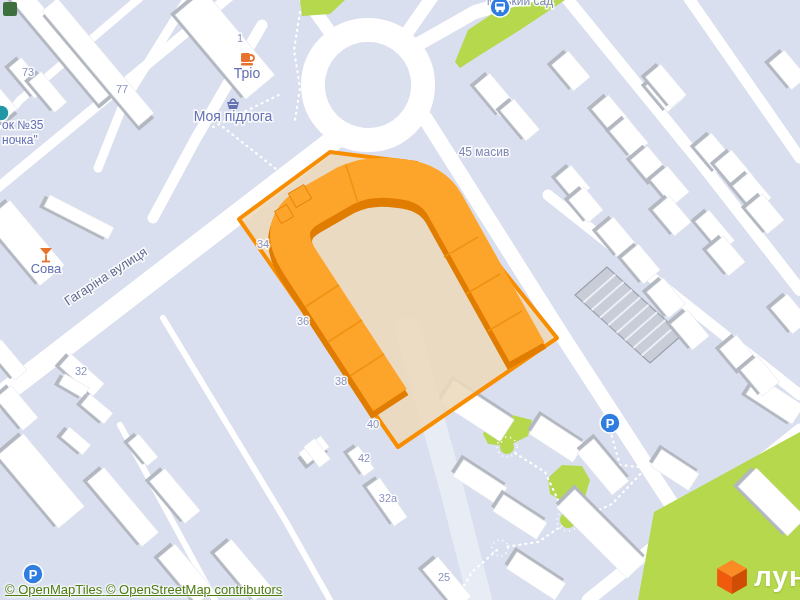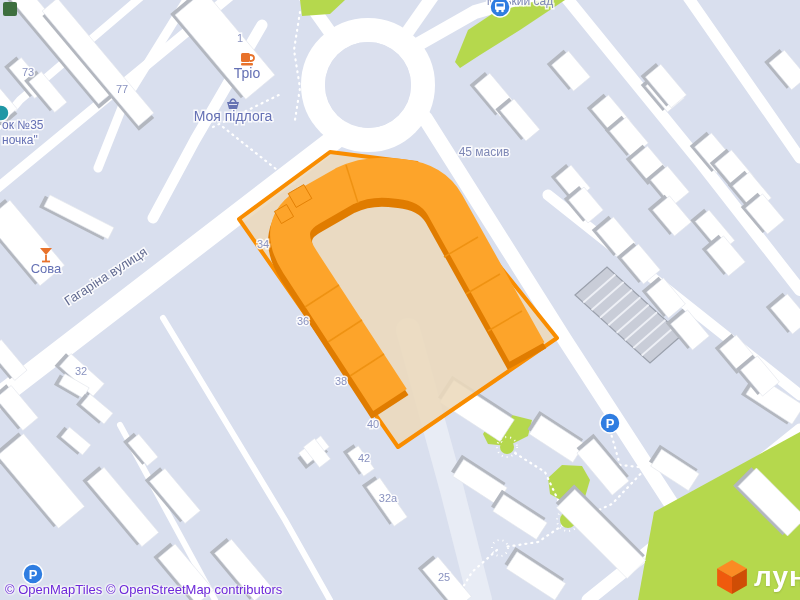--- a/index.html
+++ b/index.html
@@ -1,20 +1,20 @@
 <!DOCTYPE html>
 <html><head>
 <meta charset="utf-8">
 <style>
   html,body{margin:0;padding:0;width:800px;height:600px;overflow:hidden;
     font-family:"Liberation Sans",sans-serif;background:#d9dfee;}
   #viewport{position:relative;width:800px;height:600px;overflow:hidden;}
   #map{position:absolute;left:0;top:0;}
-  #attribution{position:absolute;left:5px;bottom:3px;font-size:13px;color:#6d28d9;
-    text-shadow:0 0 3px #fff,0 0 3px #fff,1px 1px 2px #fff,-1px -1px 2px #fff;white-space:nowrap;}
+  #attribution{position:absolute;left:5px;bottom:3px;font-size:13px;color:#4d7c0f;
+    text-shadow:0 0 3px #fff,0 0 3px #fff,1px 1px 2px #fff,-1px -1px 2px #fff;white-space:nowrap;text-decoration:underline;}
   #attribution span{cursor:pointer;}
   #brand-logo{position:absolute;left:716px;top:560px;display:flex;align-items:center;gap:6px;}
   #brand-logo .brand-text{font-size:28px;font-weight:bold;color:#fff;letter-spacing:1px;
     text-shadow:0 1px 2px rgba(0,0,0,.15);white-space:nowrap;}
   text{font-family:"Liberation Sans",sans-serif;}
 </style>
 </head>
 <body>
 
 <div id="viewport">

